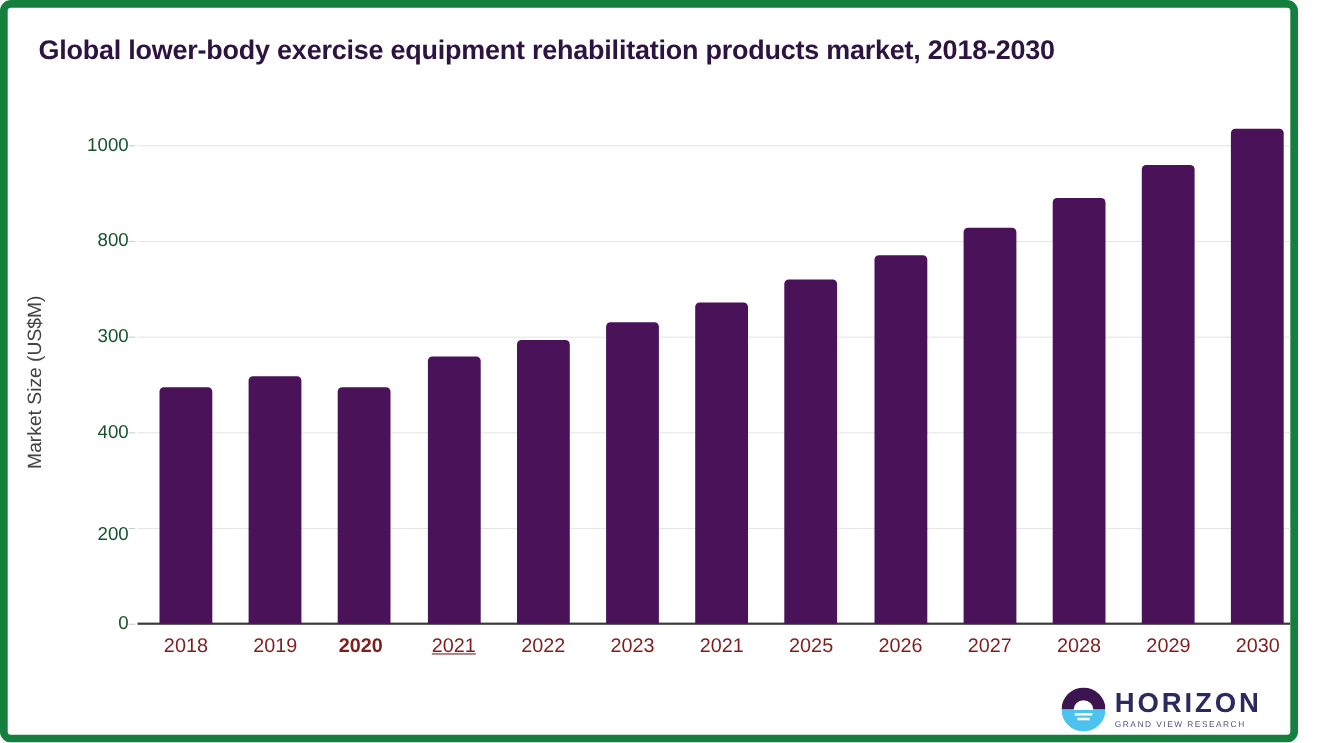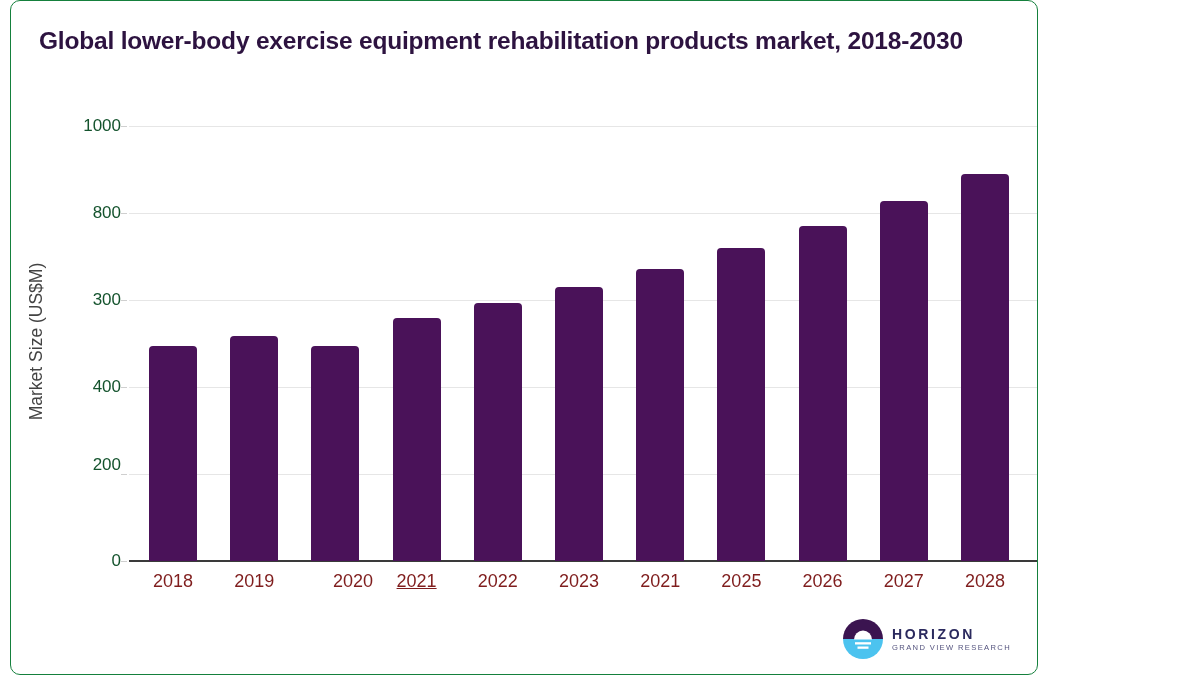--- a/index.html
+++ b/index.html
@@ -4,26 +4,25 @@
 <style>
   * { box-sizing: border-box; margin: 0; padding: 0; }
   html, body {
     width: 1200px; height: 675px;
     background: #ffffff;
     font-family: "Liberation Sans", sans-serif;
     overflow: hidden;
   }
   #page {
     position: relative;
-    width: 1028px; height: 675px;
+    width: 1180px; height: 675px;
     background: #ffffff;
     border-radius: 10px;
-    border: 1px solid #15803d;
+    border: 7px solid #15803d;
     overflow: hidden;
-    margin-left: 10px;
   }
 
   
   #chart-title {
     position: absolute;
     left: 28px; top: 26px;
     width: 1140px;
     font-size: 24.5px;
     font-weight: bold;
     color: #2d1340;
@@ -109,42 +108,42 @@
   #logo {
     position: absolute;
     right: 26px; top: 618px;
     display: flex;
     align-items: center;
     gap: 9px;
   }
   #logo-mark { display: block; }
   #logo-text { line-height: 1; }
   #logo-word {
-    font-size: 14px;
+    font-size: 25px;
     font-weight: bold;
     letter-spacing: 2.6px;
     color: #2b2a5e;
   }
   #logo-tagline {
     margin-top: 3px;
     font-size: 7.6px;
     letter-spacing: 1.35px;
     color: #54537e;
   }
 </style>
 </head>
 <body>
 
 <div id="page">
 
   <div id="chart-title">Global lower-body exercise equipment rehabilitation products market, 2018-2030</div>
 
   <div id="ytick-labels">
       <div class="ytick-label" style="top: 560px;">0</div>
-      <div class="ytick-label" style="top: 464px;">200</div>
+      <div class="ytick-label" style="top: 479px;">200</div>
       <div class="ytick-label" style="top: 386.08px;">400</div>
       <div class="ytick-label" style="top: 299.12px;">300</div>
       <div class="ytick-label" style="top: 212.16px;">800</div>
       <div class="ytick-label" style="top: 125.2px;">1000</div>
     </div>
   <div id="plot-area">
       <div class="gridline" style="top: 363.04px;"></div>
       <div class="gridline" style="top: 276.08px;"></div>
       <div class="gridline" style="top: 189.12px;"></div>
       <div class="gridline" style="top: 102.16px;"></div>
@@ -172,21 +171,21 @@
     <div class="tick-mark" style="left: 110px; top: 473.04px;"></div>
     <div class="tick-mark" style="left: 110px; top: 386.08px;"></div>
     <div class="tick-mark" style="left: 110px; top: 299.12px;"></div>
     <div class="tick-mark" style="left: 110px; top: 212.16px;"></div>
     <div class="tick-mark" style="left: 110px; top: 125.2px;"></div>
     <div class="bar" title="2018: 494" style="left: 138px; top: 345.209px; width: 48px; height: 214.791px; background: rgb(74, 18, 89);"></div>
     <div class="xtick-label" style="left: 122px; width: 80px;">2018</div>
     <div class="bar" title="2019: 518" style="left: 219.2px; top: 334.774px; width: 48px; height: 225.226px; background: rgb(74, 18, 89);"></div>
     <div class="xtick-label" style="left: 203.2px; width: 80px;">2019</div>
     <div class="bar" title="2020: 494" style="left: 300.4px; top: 345.209px; width: 48px; height: 214.791px; background: rgb(74, 18, 89);"></div>
-    <div class="xtick-label" style="left: 302px; width: 80px;">2020</div>
+    <div class="xtick-label" style="left: 281px; width: 80px; font-weight: bold;">2020</div>
     <div class="bar" title="2021: 559" style="left: 381.6px; top: 316.947px; width: 48px; height: 243.053px; background: rgb(74, 18, 89);"></div>
     <div class="xtick-label" style="left: 365.6px; width: 80px; text-decoration: underline;">2021</div>
     <div class="bar" title="2022: 594" style="left: 462.8px; top: 301.729px; width: 48px; height: 258.271px; background: rgb(74, 18, 89);"></div>
     <div class="xtick-label" style="left: 446.8px; width: 80px; text-align: center;">2022</div>
     <div class="bar" title="2023: 630" style="left: 544px; top: 286.076px; width: 48px; height: 273.924px; background: rgb(74, 18, 89);"></div>
     <div class="xtick-label" style="left: 528px; width: 80px;">2023</div>
     <div class="bar" title="2024: 671" style="left: 625.2px; top: 268.249px; width: 48px; height: 291.751px; background: rgb(74, 18, 89);"></div>
     <div class="xtick-label" style="left: 609.2px; width: 80px;">2021</div>
     <div class="bar" title="2025: 721" style="left: 706.4px; top: 246.509px; width: 48px; height: 313.491px; background: rgb(74, 18, 89);"></div>
     <div class="xtick-label" style="left: 690.4px; width: 80px;">2025</div>

